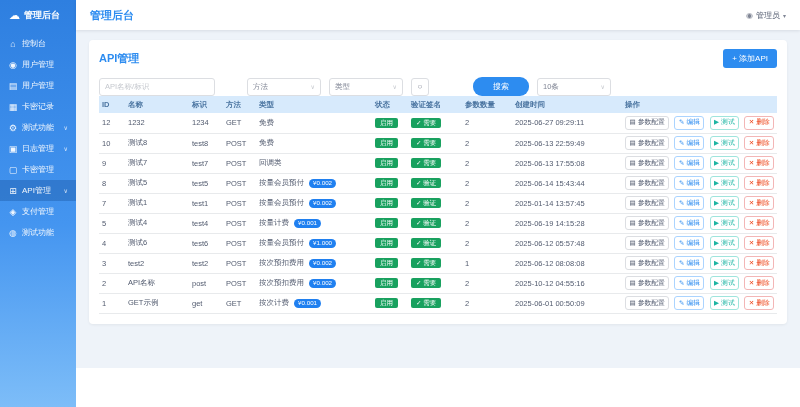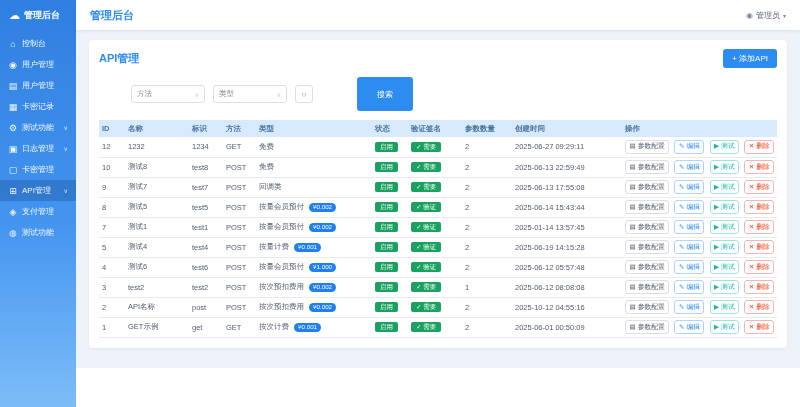--- a/index.html
+++ b/index.html
@@ -44,25 +44,25 @@
   .search-input { width:116px; height:18px; border:1px solid #dcdee2; border-radius:3px;
     padding:0 5px; font-size:7.5px; color:#515a6e; outline:none; }
   .search-input::placeholder { color:#c5c8ce; }
   .sel { width:74px; height:18px; border:1px solid #dcdee2; border-radius:3px; background:#fff;
     display:flex; align-items:center; justify-content:space-between; padding:0 5px;
     font-size:7.5px; color:#808695; cursor:pointer; }
   .sel-caret { font-size:6px; color:#c5c8ce; }
   .m32 { margin-left:32px; } .m8 { margin-left:8px; } .m44 { margin-left:44px; }
   .icon-btn { width:18px; height:18px; border:1px solid #dcdee2; border-radius:3px; background:#fff;
     display:flex; align-items:center; justify-content:center; font-size:8px; color:#808695; cursor:pointer; }
-  .search-btn { width:56px; height:34px; background:#2d8cf0; color:#fff; border:none;
-    border-radius:3px; font-size:8px; cursor:pointer; }
+  .search-btn { width:56px; height:19px; background:#2d8cf0; color:#fff; border:none;
+    border-radius:9px; font-size:8px; cursor:pointer; }
 
   
-  table { width:100%; border-collapse:collapse; table-layout:fixed; margin-top:9px; }
+  table { width:100%; border-collapse:collapse; table-layout:fixed; }
   thead th { background:#d7eafc; color:#4a74a0; font-size:7.5px; font-weight:bold;
     text-align:left; height:17px; padding:0 3px; white-space:nowrap; overflow:hidden; }
   tbody td { font-size:7.5px; color:#515a6e; height:20px; padding:0 3px;
     border-bottom:1px solid #e8eaec; white-space:nowrap; overflow:hidden; }
   .c-id{width:26px}.c-name{width:64px}.c-key{width:34px}.c-method{width:33px}
   .c-type{width:116px}.c-status{width:36px}.c-sign{width:54px}.c-params{width:50px}.c-created{width:110px}
   .badge { display:inline-block; background:#19a15f; color:#fff; font-size:6.5px;
     padding:2px 5px; border-radius:2px; line-height:1; }
   .pill { display:inline-block; background:#2080f0; color:#fff; font-size:6.2px;
     padding:1.5px 4px; border-radius:6px; margin-left:3px; line-height:1; }
@@ -159,30 +159,35 @@
 
     <div class="content">
       <div class="card">
 
         <div class="card-head">
           <span class="page-title">API管理</span>
           <button class="add-btn">+ 添加API</button>
         </div>
 
         <div class="filterbar">
+          <input class="search-input" placeholder="API名称/标识" style="">
           <div class="sel m32">
             <span>方法</span>
             <span class="sel-caret">∨</span>
           </div>
           <div class="sel m8">
             <span>类型</span>
             <span class="sel-caret">∨</span>
           </div>
           <button class="icon-btn m8">○</button>
           <button class="search-btn m44">搜索</button>
+          <div class="sel m8">
+            <span>10条</span>
+            <span class="sel-caret">∨</span>
+          </div>
         </div>
 
         <table>
           <thead>
             <tr>
               <th class="c-id">ID</th>
               <th class="c-name">名称</th>
               <th class="c-key">标识</th>
               <th class="c-method">方法</th>
               <th class="c-type">类型</th>

